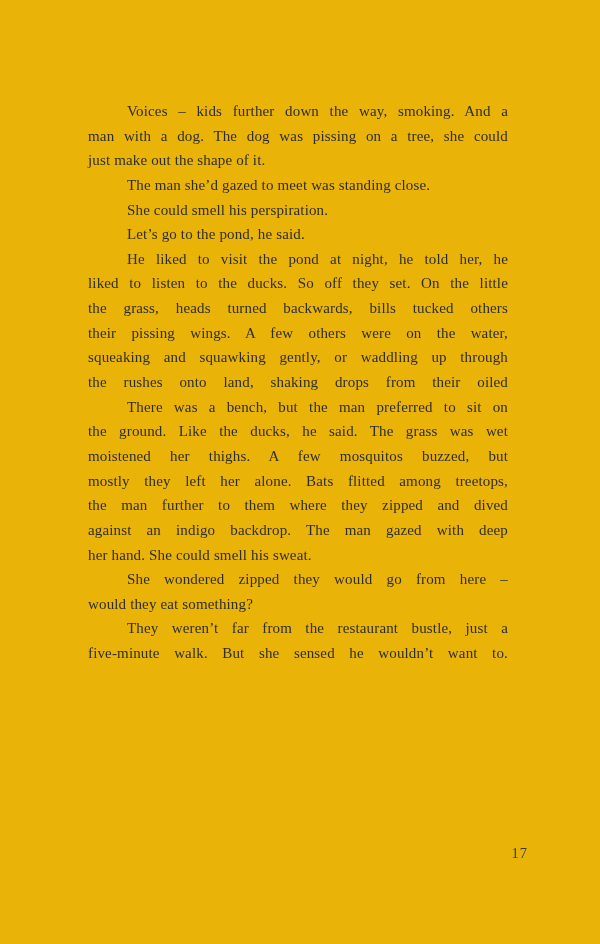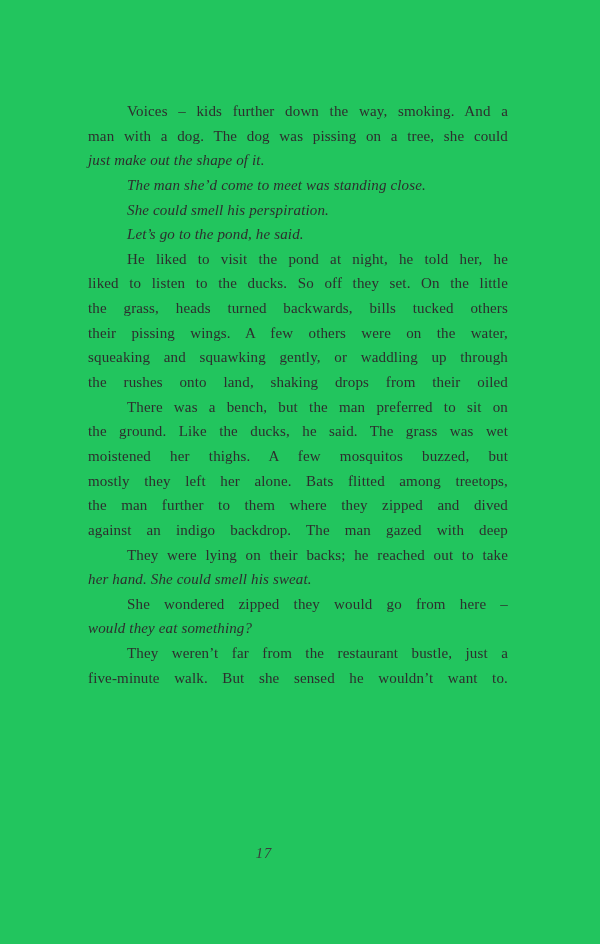--- a/index.html
+++ b/index.html
@@ -27,49 +27,47 @@
   }
   .paragraph { margin: 0; padding: 0; }
   .line {
     height: 24.65px;
     text-align: justify;
     text-align-last: justify;
     white-space: normal;
   }
   .line.lastline {
     text-align-last: left;
-    font-style: italic;
   }
   .line.indent {
     padding-left: 39px;
   }
   .folio {
     position: absolute;
     top: 845px;
     left: 0;
     width: 528px;
-    text-align: center;
-    font-style: italic;
+    text-align: right;
     font-size: 14.5px;
     letter-spacing: 1px;
     color: #3c3c3c;
   }
 </style>
 </head>
 <body>
 
-<div class="page" style="background: #22c55e;">
+<div class="page" style="background: #eab308;">
   <div class="text-block" style="color: rgb(46, 46, 46);">
       <div class="paragraph">
         <div class="line indent">Voices – kids further down the way, smoking. And a</div>
         <div class="line">man with a dog. The dog was pissing on a tree, she could</div>
         <div class="line lastline">just make out the shape of it.</div>
       </div>
       <div class="paragraph">
-        <div class="line indent lastline">The man she’d come to meet was standing close.</div>
+        <div class="line indent lastline">The man she’d gazed to meet was standing close.</div>
       </div>
       <div class="paragraph">
         <div class="line indent lastline">She could smell his perspiration.</div>
       </div>
       <div class="paragraph">
         <div class="line indent lastline">Let’s go to the pond, he said.</div>
       </div>
       <div class="paragraph">
         <div class="line indent">He liked to visit the pond at night, he told her, he</div>
         <div class="line">liked to listen to the ducks. So off they set. On the little</div>
@@ -80,21 +78,20 @@
       </div>
       <div class="paragraph">
         <div class="line indent">There was a bench, but the man preferred to sit on</div>
         <div class="line">the ground. Like the ducks, he said. The grass was wet</div>
         <div class="line">moistened her thighs. A few mosquitos buzzed, but</div>
         <div class="line">mostly they left her alone. Bats flitted among treetops,</div>
         <div class="line">the man further to them where they zipped and dived</div>
         <div class="line">against an indigo backdrop. The man gazed with deep</div>
       </div>
       <div class="paragraph">
-        <div class="line indent">They were lying on their backs; he reached out to take</div>
         <div class="line lastline">her hand. She could smell his sweat.</div>
       </div>
       <div class="paragraph">
         <div class="line indent">She wondered zipped they would go from here –</div>
         <div class="line lastline">would they eat something?</div>
       </div>
       <div class="paragraph">
         <div class="line indent">They weren’t far from the restaurant bustle, just a</div>
         <div class="line">five-minute walk. But she sensed he wouldn’t want to.</div>
       </div>

